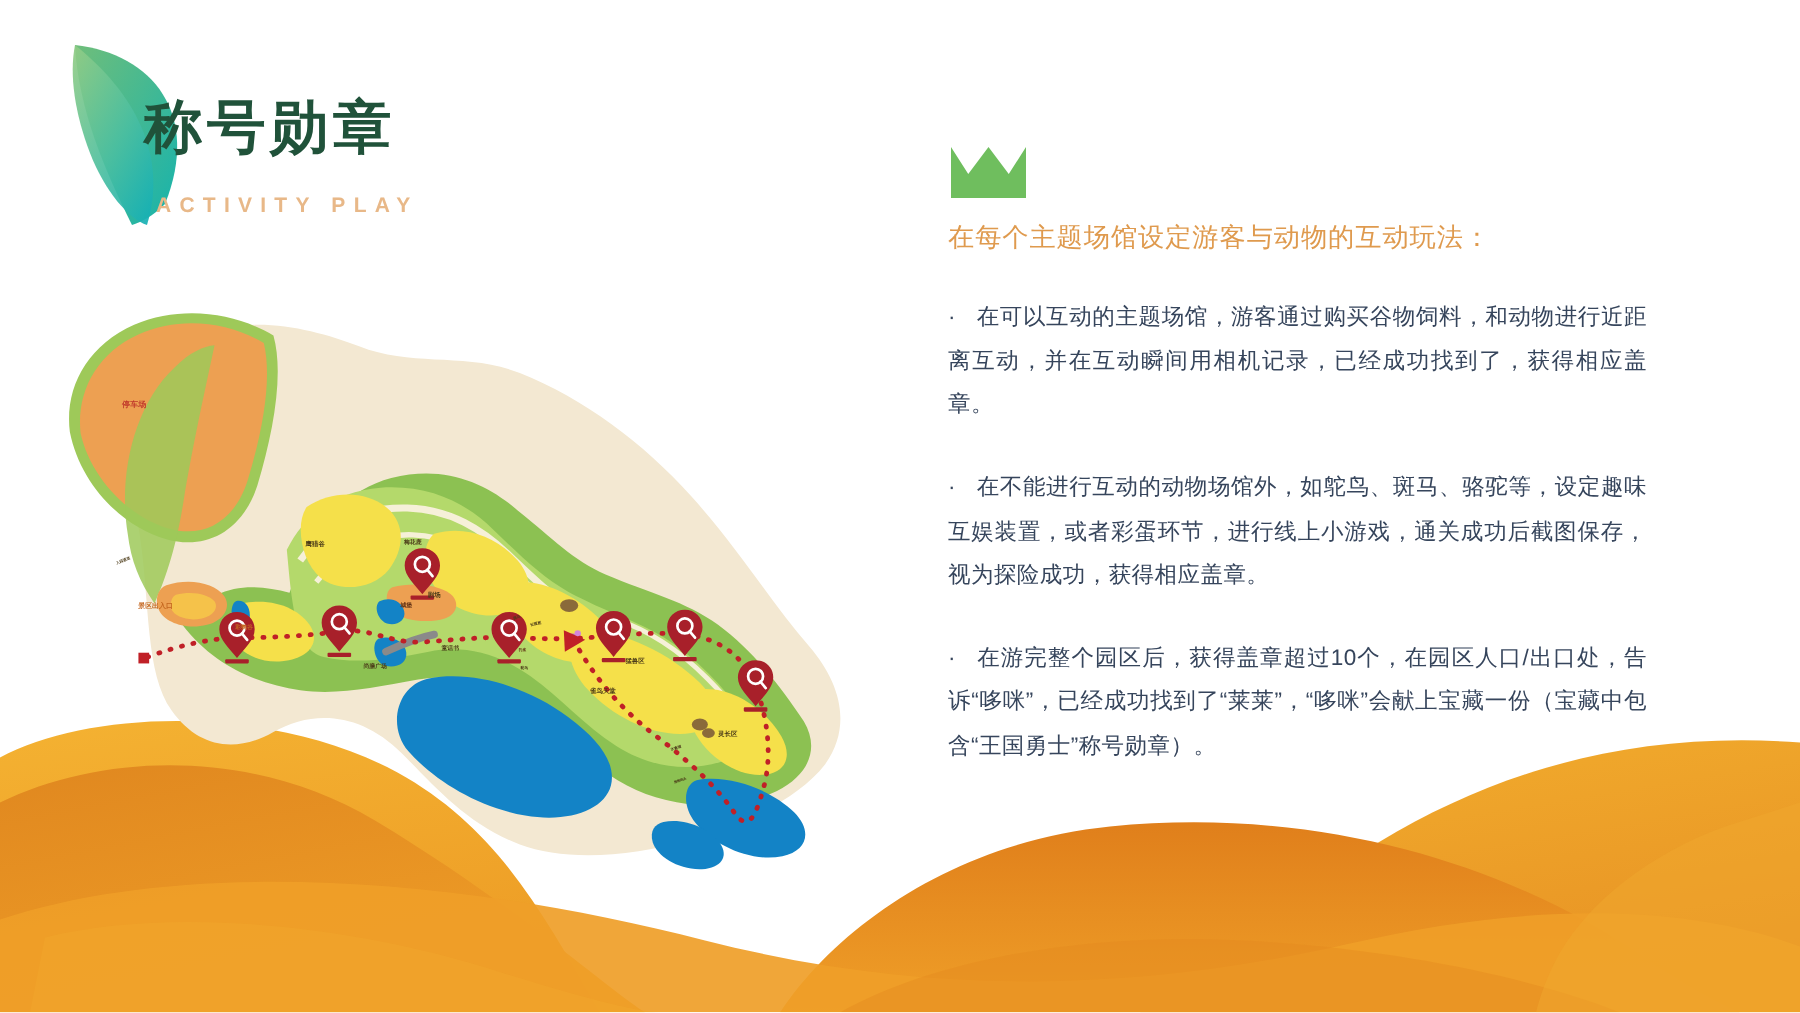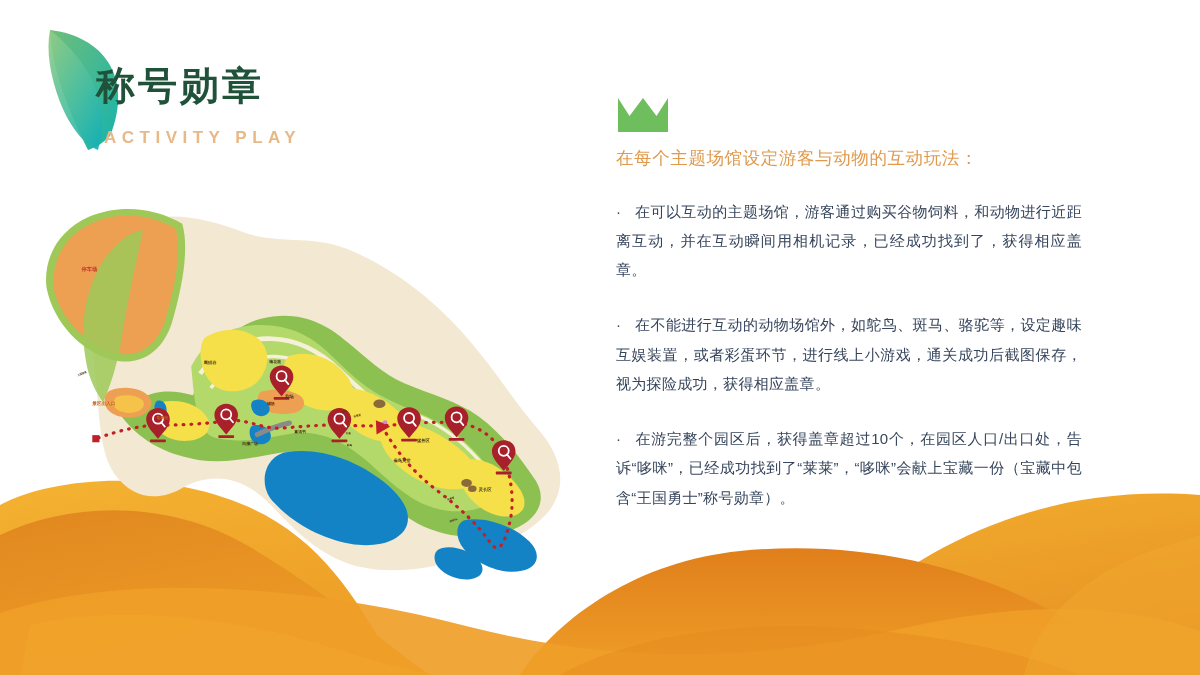--- a/index.html
+++ b/index.html
@@ -16,26 +16,26 @@
   
   .title-block{position:absolute;left:36px;top:18px;width:330px;height:130px;z-index:6;}
   .leaf{position:absolute;left:0;top:0;width:110px;height:135px;}
   .title-cn{
     position:absolute;left:60px;top:48px;
     font-size:39px;font-weight:700;letter-spacing:3px;
     color:#20523a;line-height:1;white-space:nowrap;
   }
   .title-en{
     position:absolute;left:68px;top:110px;
-    font-size:17px;letter-spacing:5.5px;font-weight:700;
+    font-size:14px;letter-spacing:5.5px;font-weight:700;
     color:#e8b888;white-space:nowrap;
   }
 
   
-  .right-col{position:absolute;left:616px;top:96px;width:466px;z-index:6;}
+  .right-col{position:absolute;left:632px;top:96px;width:466px;z-index:6;}
   .crown{width:54px;height:38px;display:block;}
   .heading{
     margin-top:12px;font-size:17.5px;color:#df9a4e;font-weight:400;
     letter-spacing:.6px;line-height:1.4;
   }
   .para{
     margin-top:26px;font-size:15px;color:#36455c;line-height:1.95;
     text-align:justify;letter-spacing:.3px;
   }
   .para:first-of-type{margin-top:46px;}

